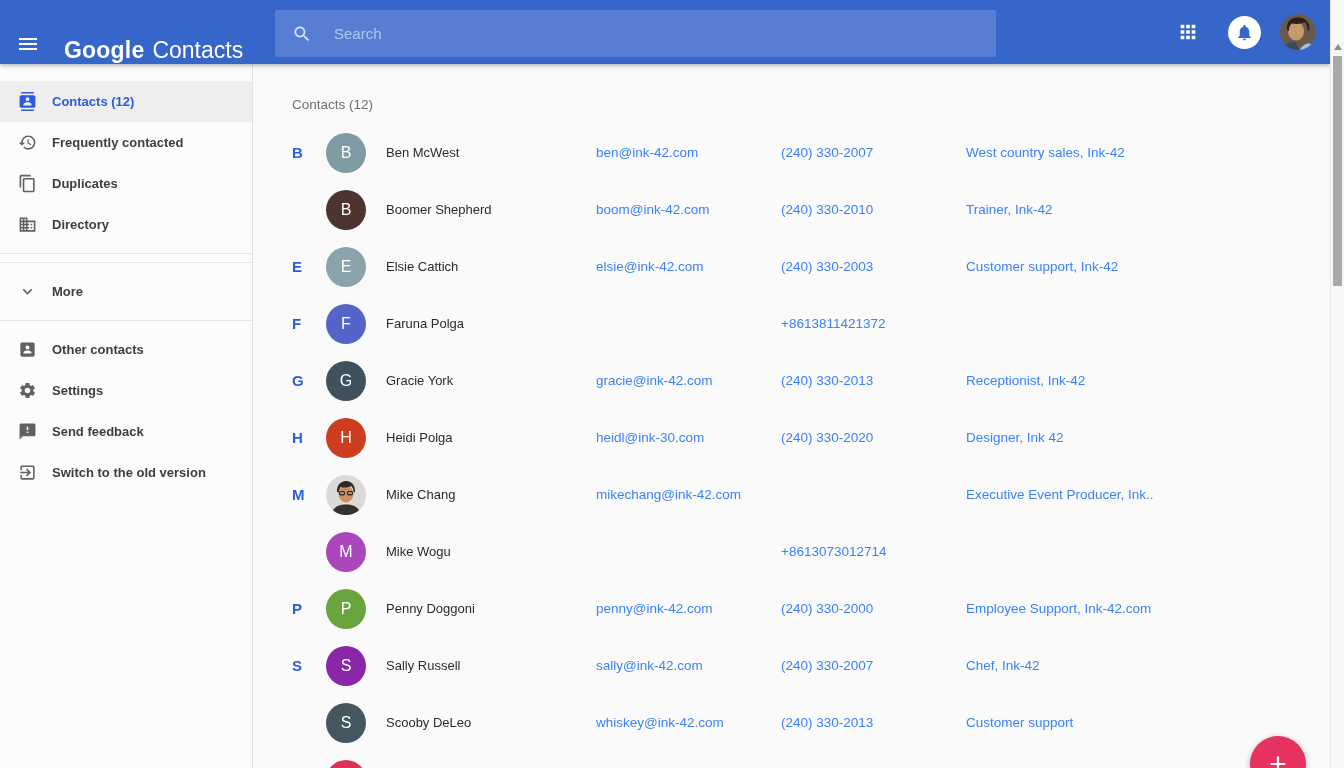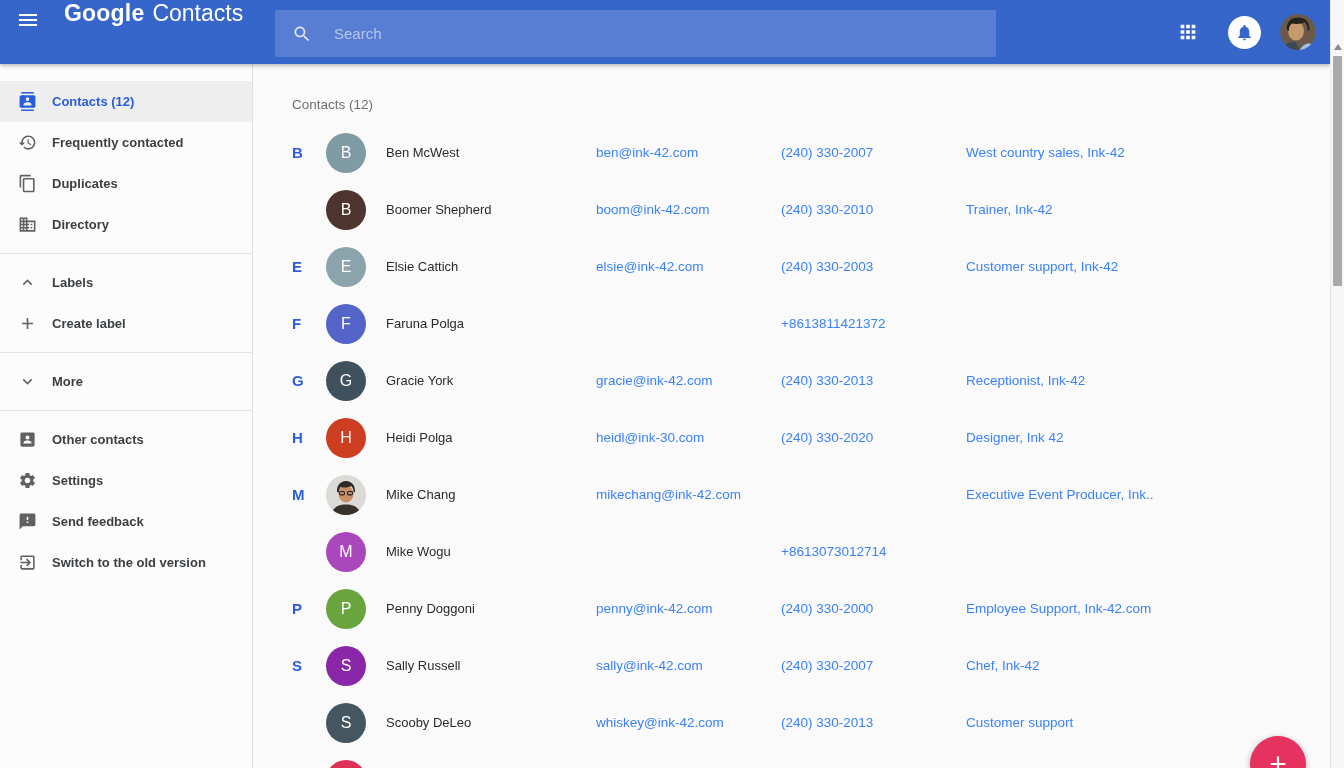--- a/index.html
+++ b/index.html
@@ -1,21 +1,21 @@
 <!DOCTYPE html>
 <html><head>
 <meta charset="utf-8">
 <style>
   * { margin:0; padding:0; box-sizing:border-box; }
   html,body { width:1344px; height:768px; overflow:hidden; font-family:"Liberation Sans", sans-serif; background:#fafafa; }
   .app { position:relative; width:1344px; height:768px; }
 
   
   .header { position:absolute; left:0; top:0; width:1330px; height:64px; background:#3766cb;
-            display:flex; align-items:flex-start; z-index:20; box-shadow:0 2px 4px rgba(0,0,0,.25); }
+            display:flex; align-items:flex-end; z-index:20; box-shadow:0 2px 4px rgba(0,0,0,.25); }
   .hamburger { width:40px; height:40px; margin-left:8px; display:flex; flex-direction:column; justify-content:center; gap:3px; align-items:center; cursor:pointer; }
   .hamburger span { display:block; width:18px; height:2px; background:#fff; }
   .logo { margin-left:16px; color:#fff; font-size:23px; white-space:nowrap; display:flex; gap:8px; align-items:baseline; }
   .logo .g { font-weight:700; letter-spacing:.2px; }
   .logo .c { font-weight:400; }
   .searchbar { position:absolute; left:275px; top:10px; width:721px; height:47px; background:rgba(255,255,255,.16);
                border-radius:2px; display:flex; align-items:center; }
   .searchbar svg { margin-left:17px; flex:0 0 auto; }
   .searchbar input { background:transparent; border:none; outline:none; color:#bef264; font-size:15px; margin-left:22px; width:600px; font-family:"Liberation Sans",sans-serif; }
   .searchbar input::placeholder { color:rgba(255,255,255,.55); }
@@ -135,40 +135,20 @@
         <div class="sb-item">
           <span class="sb-icon">
             <svg viewBox="0 0 24 24">
               <path d="M12 7V3H2v18h20V7H12zM6 19H4v-2h2v2zm0-4H4v-2h2v2zm0-4H4V9h2v2zm0-4H4V5h2v2zm4 12H8v-2h2v2zm0-4H8v-2h2v2zm0-4H8V9h2v2zm0-4H8V5h2v2zm10 12h-8v-2h2v-2h-2v-2h2v-2h-2V9h8v10zm-2-8h-2v2h2v-2zm0 4h-2v2h2v-2z"></path>
             </svg>
           </span>
           <span class="sb-label">Directory</span>
         </div>
       </div>
     <div class="sb-divider"></div>
-    <div>
-
-        <div class="sb-item">
-          <span class="sb-icon">
-            <svg viewBox="0 0 24 24">
-              <path d="M7.41 15.41L12 10.83l4.59 4.58L18 14l-6-6-6 6z"></path>
-            </svg>
-          </span>
-          <span class="sb-label">Labels</span>
-        </div>
-
-        <div class="sb-item">
-          <span class="sb-icon">
-            <svg viewBox="0 0 24 24">
-              <path d="M19 13h-6v6h-2v-6H5v-2h6V5h2v6h6v2z"></path>
-            </svg>
-          </span>
-          <span class="sb-label">Create label</span>
-        </div>
-      </div>
     <div class="sb-divider"></div>
     <div>
 
         <div class="sb-item">
           <span class="sb-icon">
             <svg viewBox="0 0 24 24">
               <path d="M7.41 8.59L12 13.17l4.59-4.58L18 10l-6 6-6-6z"></path>
             </svg>
           </span>
           <span class="sb-label">More</span>

